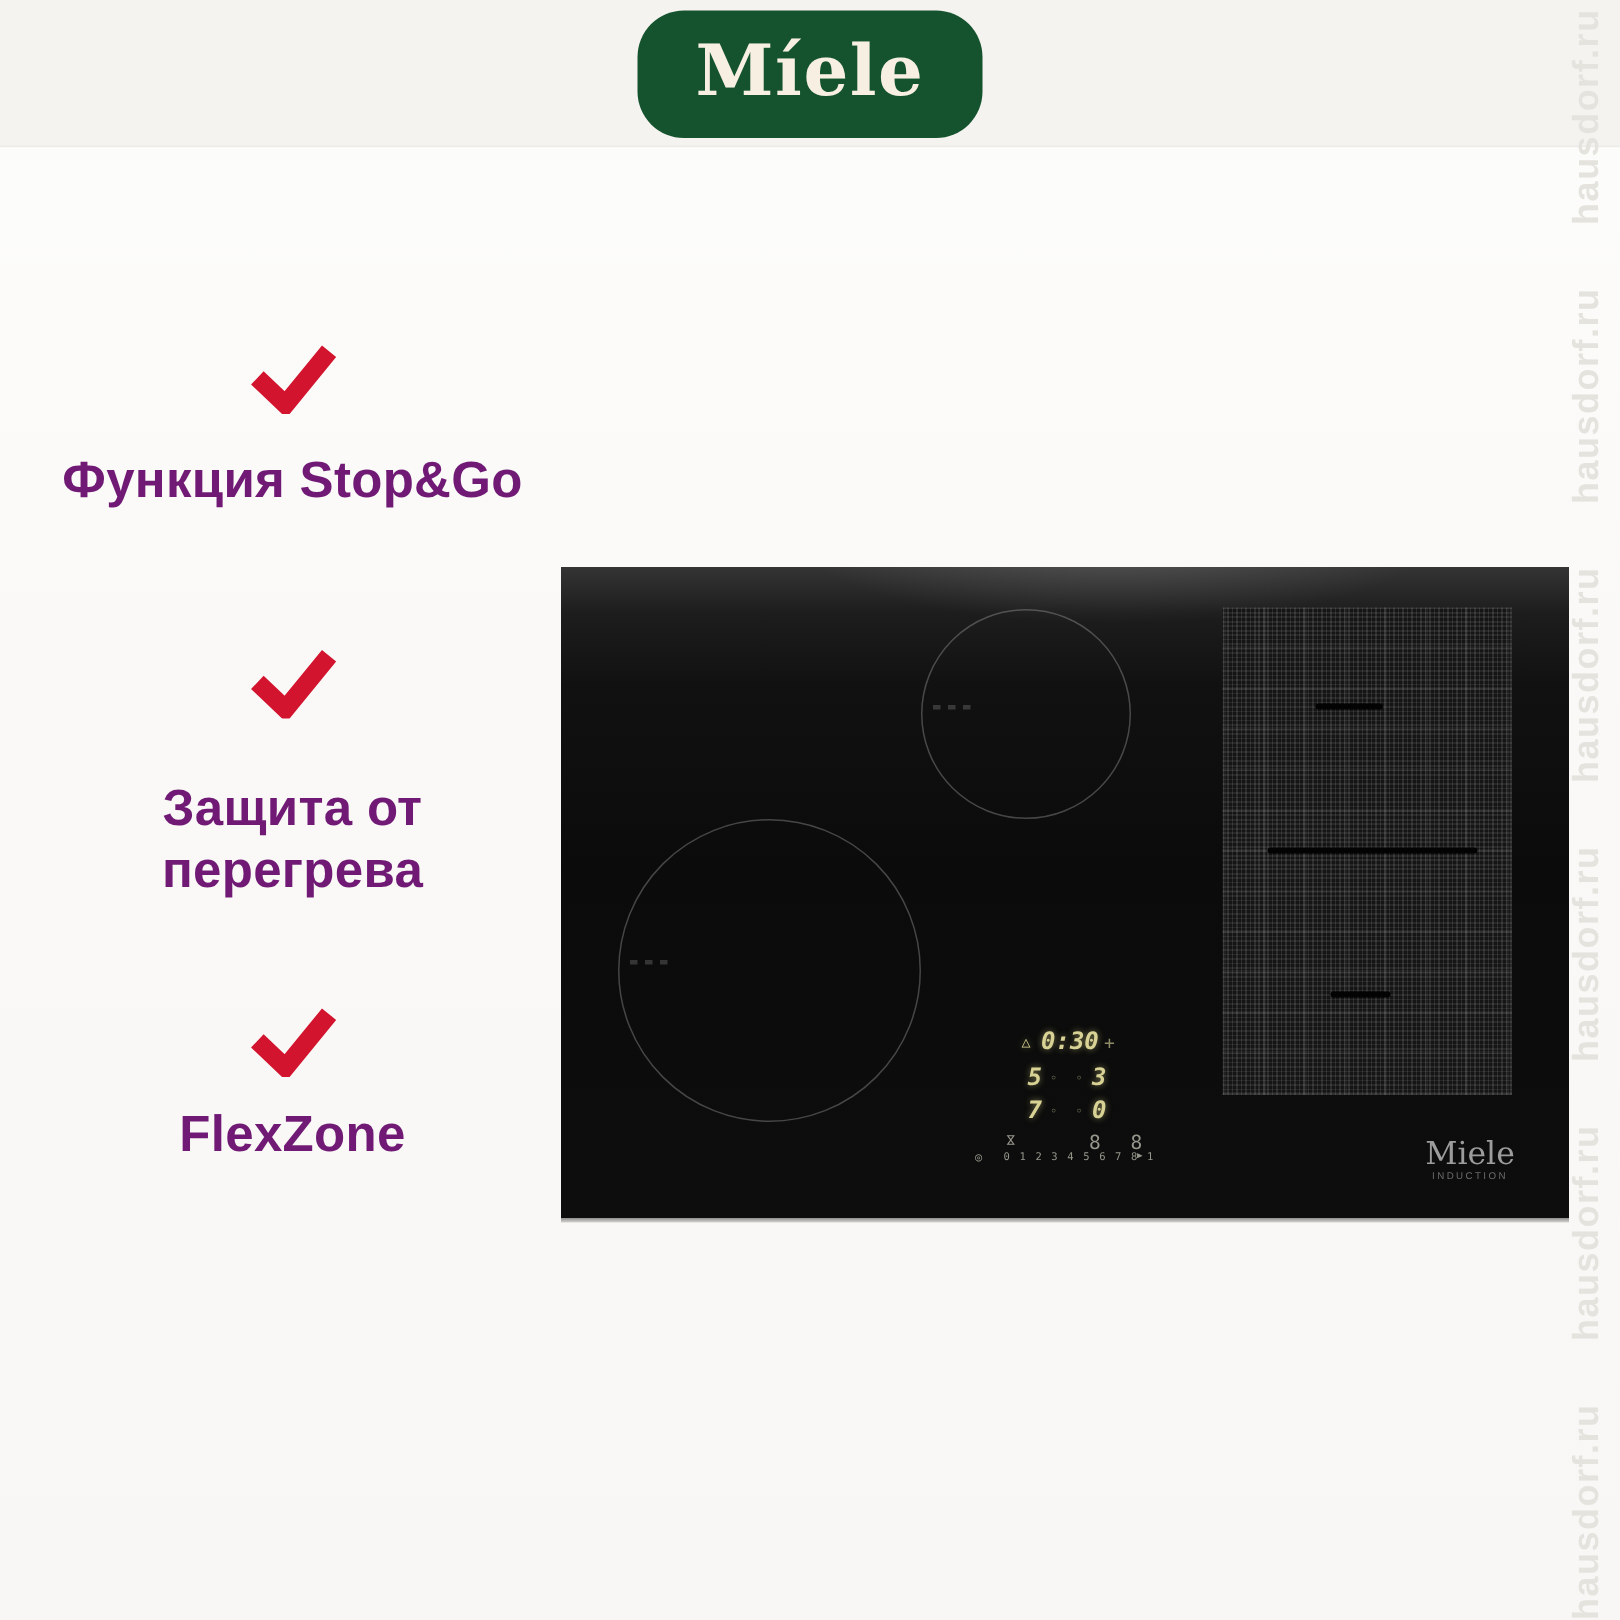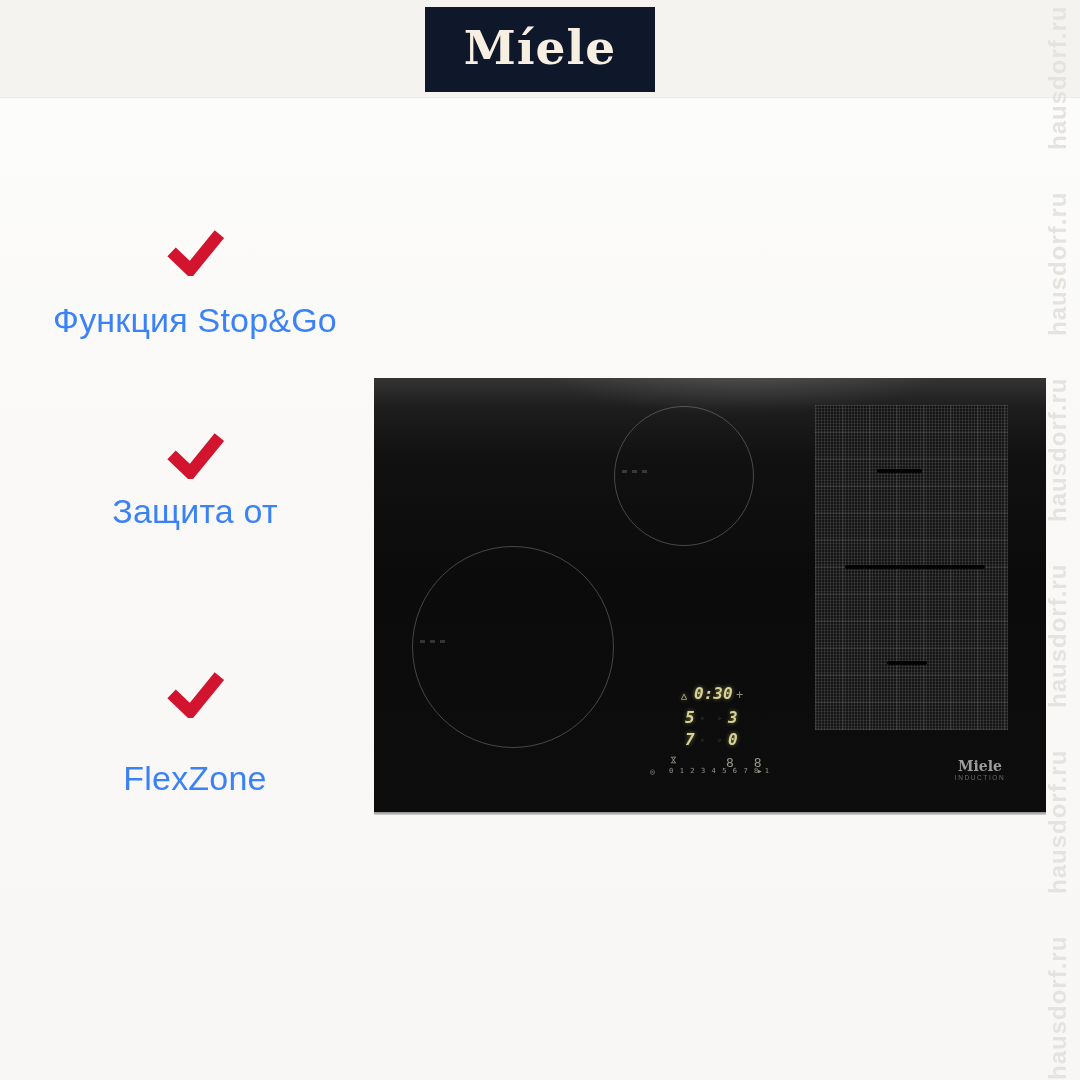--- a/index.html
+++ b/index.html
@@ -4,35 +4,35 @@
 <style>
   html,body{margin:0;padding:0;}
   body{
     width:1080px;height:1080px;position:relative;overflow:hidden;
     background:linear-gradient(180deg,#f4f3f0 0,#f4f3f0 97px,#fcfcfa 99px,#faf9f7 420px,#f8f7f5 100%);
     font-family:"Liberation Sans",sans-serif;
   }
   
   .top-band{position:absolute;left:0;top:0;width:1080px;height:97px;background:#f4f3f0;border-bottom:1px solid #ecebe8;}
   .logo-box{
-    position:absolute;left:425px;top:7px;width:230px;height:85px;background:#0f172a;
-    display:flex;align-items:center;justify-content:center;
+    position:absolute;left:425px;top:7px;width:230px;height:85px;background:#14532d;
+    display:flex;align-items:center;justify-content:center;border-radius:31px;
   }
   .logo-box span{
     font-family:"DejaVu Serif","Liberation Serif",serif;font-weight:700;font-size:47px;
     color:#f7efe2;letter-spacing:1px;line-height:1;padding-bottom:4px;
   }
   
   .feature{position:absolute;left:10px;width:370px;text-align:center;}
   .feature .check{display:block;margin:0 auto;}
   .feature .caption{
-    margin-top:0;font-weight:400;font-size:34px;line-height:41px;color:#3b82f6;letter-spacing:.2px;
+    margin-top:0;font-weight:700;font-size:34px;line-height:41px;color:#701a75;letter-spacing:.2px;
   }
   .f1{top:226px}.f2{top:429px}.f3{top:668px}
-  .f1 .caption{margin-top:24px}.f2 .caption{margin-top:12px}.f3 .caption{margin-top:40px}
+  .f1 .caption{margin-top:24px}.f2 .caption{margin-top:40px}.f3 .caption{margin-top:18px}
   
   .cooktop{
     position:absolute;left:374px;top:378px;width:672px;height:436px;
     background:
       radial-gradient(ellipse 340px 90px at 55% -18px, rgba(255,255,255,.16), transparent 62%),
       linear-gradient(180deg,#343434 0,#1d1d1d 7%,#111111 18%,#0b0b0b 45%,#0d0d0d 100%);
   }
   .cooktop-edge{position:absolute;left:374px;top:812px;width:672px;height:3px;
     background:linear-gradient(180deg,#8f8f8f,#d6d5d2);}
   .zone{position:absolute;border:1.5px solid rgba(165,165,165,.38);border-radius:50%;}
@@ -74,21 +74,21 @@
   .dot2{left:343px;top:337px;font-size:8px;}
   .dot3{left:326px;top:359px;font-size:8px;}
   .dot4{left:343px;top:359px;font-size:8px;}
   .d-hour{left:295px;top:378px;font-size:8px;transform:rotate(90deg);}
   .d-warm{left:352px;top:378px;font-size:13px;letter-spacing:6px;}
   .d-power{left:276px;top:390px;font-size:8px;}
   .d-nums{left:295px;top:390px;font-size:7px;letter-spacing:1.1px;}
   .d-arrow{left:384px;top:390px;font-size:6px;}
   
   .hob-logo{position:absolute;left:566px;top:381px;width:80px;text-align:center;line-height:1;}
-  .hob-logo .nm{font-family:"DejaVu Serif","Liberation Serif",serif;font-weight:700;font-size:14px;color:#9c9c9c;}
+  .hob-logo .nm{font-family:"DejaVu Serif","Liberation Serif",serif;font-weight:400;font-size:21px;color:#9c9c9c;}
   .hob-logo .sub{font-size:6.5px;letter-spacing:1.6px;color:#6b6b6b;margin-top:2px;}
   
   .watermark{
     position:absolute;left:1044px;top:1080px;width:840px;height:34px;
     transform:rotate(-90deg);transform-origin:0 0;
     white-space:nowrap;font-size:24px;font-weight:700;color:#e5e3de;letter-spacing:1px;
   }
   .watermark span{margin-right:34px;}
 </style>
 </head>
@@ -109,20 +109,21 @@
     <div></div>
   </div>
 </div>
 
 <div class="feature f2">
   <svg class="check" width="60" height="50" viewBox="0 0 64 52">
     <path d="M7 27 L27 46 L58 8" fill="none" stroke-width="13" stroke="#d2142e"></path>
   </svg>
   <div class="caption">
     <div>Защита от</div>
+    <div>перегрева</div>
   </div>
 </div>
 
 <div class="feature f3">
   <svg class="check" width="60" height="50" viewBox="0 0 64 52">
     <path d="M7 27 L27 46 L58 8" fill="none" stroke-width="13" stroke="#d2142e"></path>
   </svg>
   <div class="caption">
     <div>FlexZone</div>
     <div></div>

